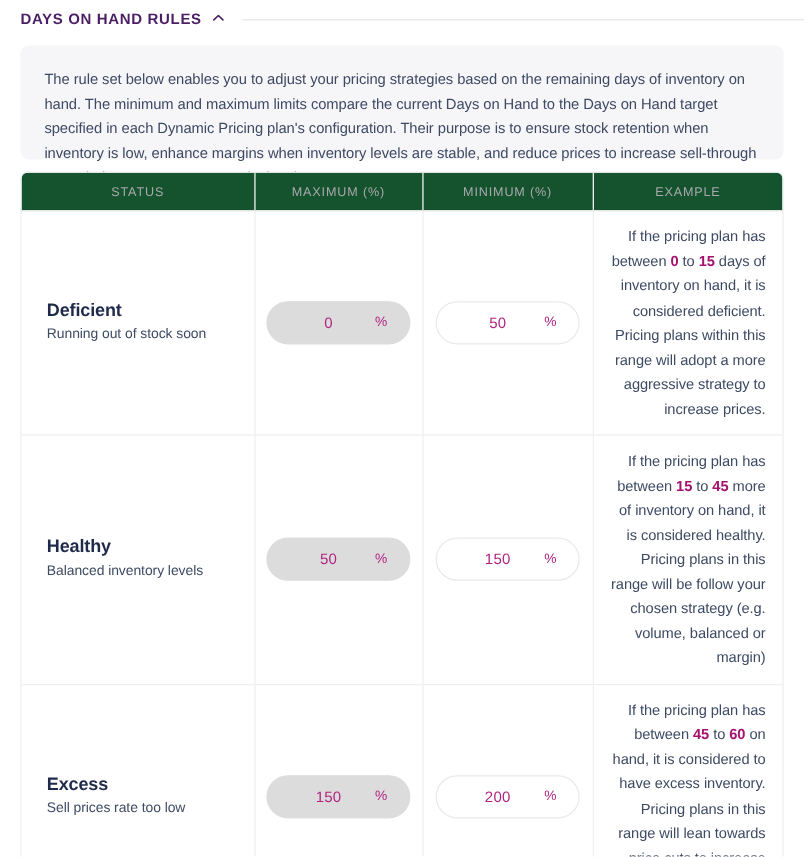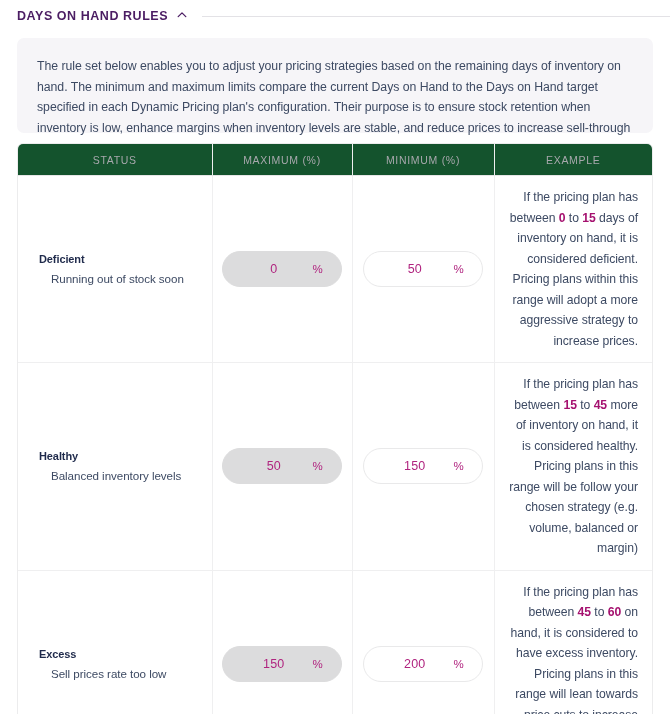--- a/index.html
+++ b/index.html
@@ -116,33 +116,32 @@
   tr:last-child td { border-bottom: none; }
 
   .col-status  { width: 194px; }
   .col-min     { width: 140px; }
   .col-max     { width: 142px; }
   .col-example { width: 158px; }
 
   
   .status-cell { padding: 14px 16px 14px 21px; }
   .status-name {
-    font-size: 11px;
+    font-size: 15px;
     font-weight: bold;
     color: #1f2a4b;
     line-height: 18px;
     letter-spacing: -0.1px;
   }
   .status-desc {
     font-size: 11.6px;
     color: #3d4a63;
     line-height: 18px;
     margin-top: 2px;
     letter-spacing: -0.05px;
-    margin-left: 12px;
   }
 
   
   .pill-cell {
     text-align: center;
     padding: 10px 8px;
   }
   .pill {
     display: inline-flex;
     align-items: center;

